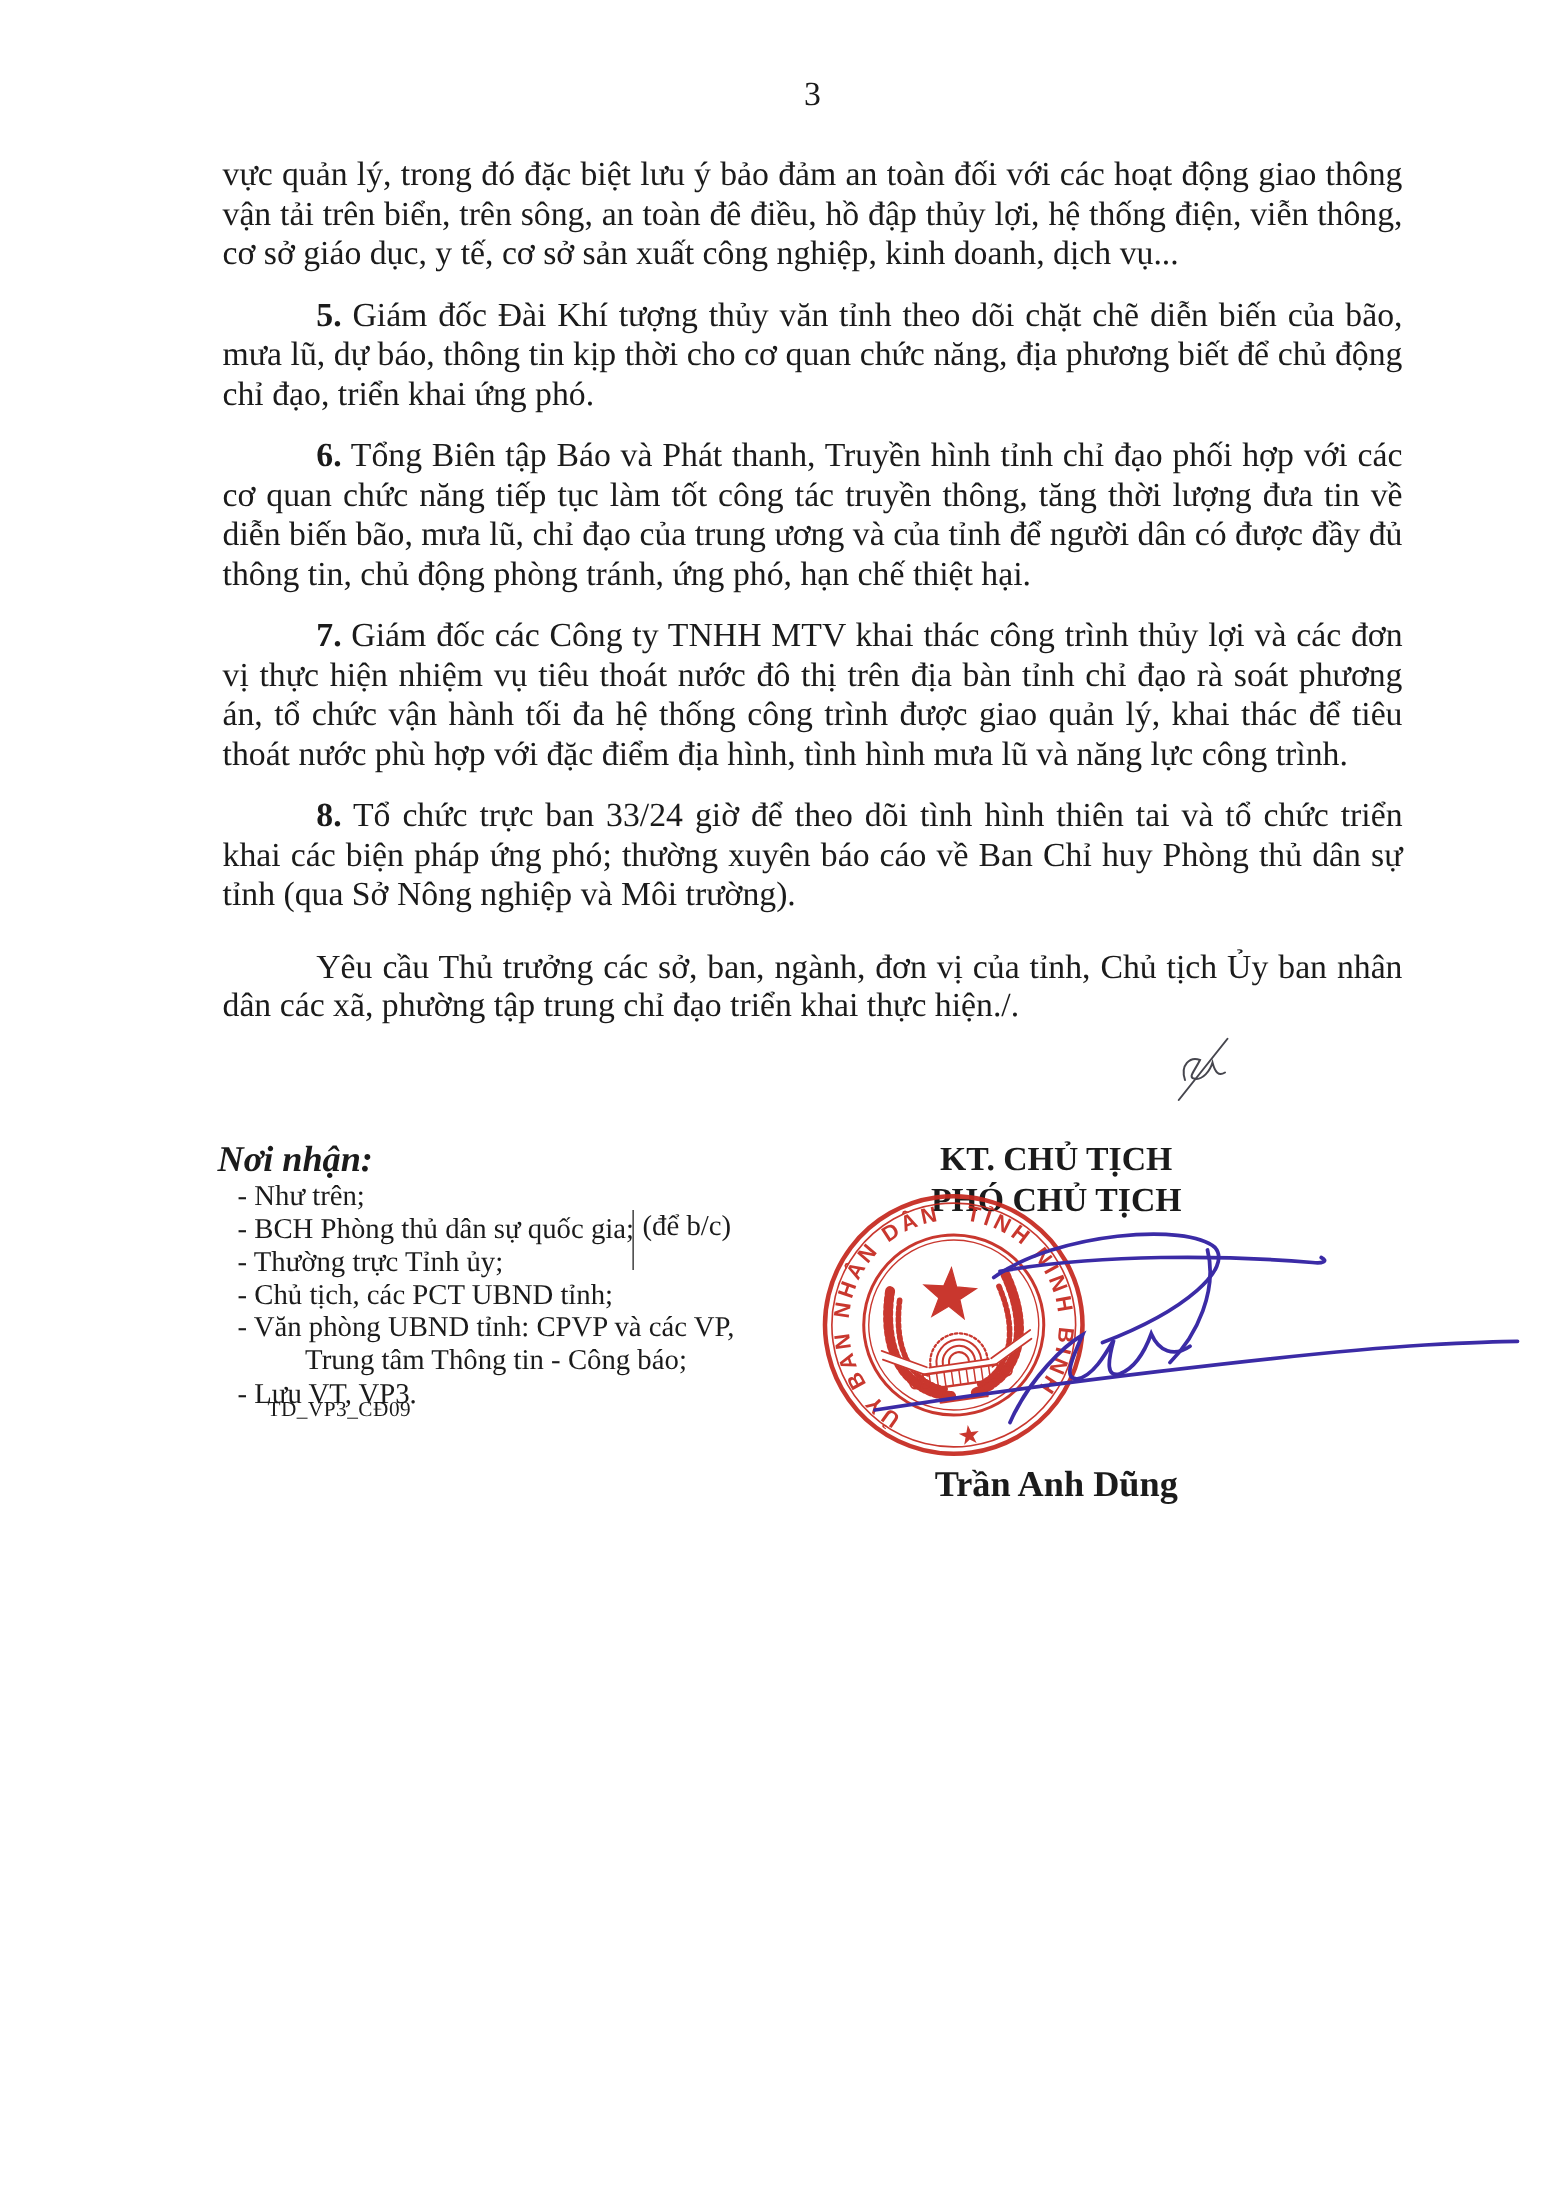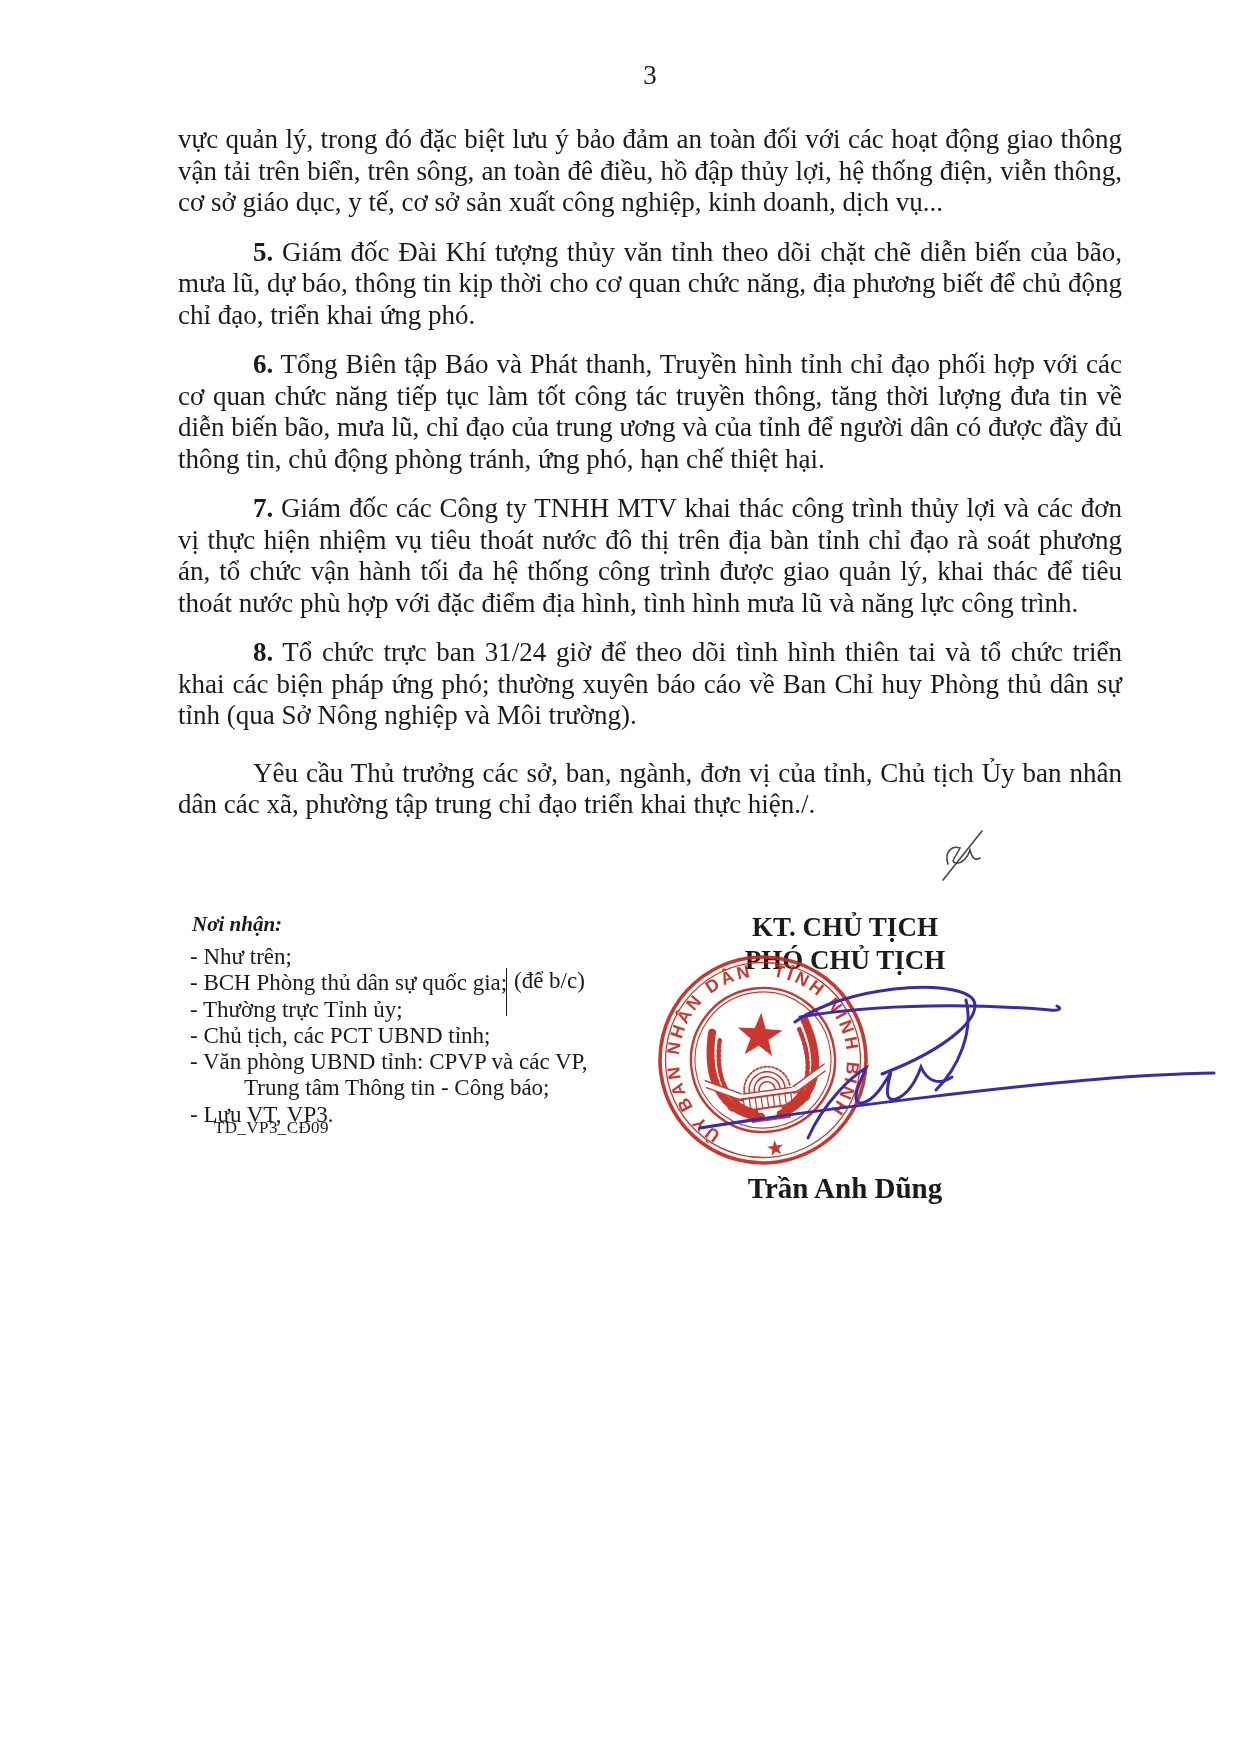--- a/index.html
+++ b/index.html
@@ -15,22 +15,22 @@
   .doc-body{
     position:absolute; left:178px; top:124px; width:944px;
     font-size:27px; line-height:31.5px; text-align:justify;
   }
   .doc-body p{margin:0 0 18px 0; text-indent:75px;}
   .doc-body p.no-indent{text-indent:0;}
   .doc-body p.closing{margin-top:26px;}
   .pnum{font-weight:bold;}
 
   .recipients-label{
-    position:absolute; left:192px; top:912px;
-    font-size:21px; font-weight:bold; font-style:italic;
+    position:absolute; left:174px; top:912px;
+    font-size:29px; font-weight:bold; font-style:italic;
   }
   .recipients-list{
     position:absolute; left:190px; top:944px;
     font-size:23px; line-height:26.3px; white-space:nowrap;
   }
   .recipients-list .cont{padding-left:16px;text-align:center;}
   .bc-note{
     position:absolute; left:506px; top:968px; height:48px;
     border-left:1.7px solid #1b1b1b;
     display:flex; padding-left:7px; font-size:23px;
@@ -58,21 +58,21 @@
 
 <div class="page">
 
   <div class="page-number">3</div>
 
   <div class="doc-body">
     <p class="para no-indent"><span>vực quản lý, trong đó đặc biệt lưu ý bảo đảm an toàn đối với các hoạt động giao thông vận tải trên biển, trên sông, an toàn đê điều, hồ đập thủy lợi, hệ thống điện, viễn thông, cơ sở giáo dục, y tế, cơ sở sản xuất công nghiệp, kinh doanh, dịch vụ...</span></p>
     <p class="para"><b class="pnum">5.</b> <span>Giám đốc Đài Khí tượng thủy văn tỉnh theo dõi chặt chẽ diễn biến của bão, mưa lũ, dự báo, thông tin kịp thời cho cơ quan chức năng, địa phương biết để chủ động chỉ đạo, triển khai ứng phó.</span></p>
     <p class="para"><b class="pnum">6.</b> <span>Tổng Biên tập Báo và Phát thanh, Truyền hình tỉnh chỉ đạo phối hợp với các cơ quan chức năng tiếp tục làm tốt công tác truyền thông, tăng thời lượng đưa tin về diễn biến bão, mưa lũ, chỉ đạo của trung ương và của tỉnh để người dân có được đầy đủ thông tin, chủ động phòng tránh, ứng phó, hạn chế thiệt hại.</span></p>
     <p class="para"><b class="pnum">7.</b> <span>Giám đốc các Công ty TNHH MTV khai thác công trình thủy lợi và các đơn vị thực hiện nhiệm vụ tiêu thoát nước đô thị trên địa bàn tỉnh chỉ đạo rà soát phương án, tổ chức vận hành tối đa hệ thống công trình được giao quản lý, khai thác để tiêu thoát nước phù hợp với đặc điểm địa hình, tình hình mưa lũ và năng lực công trình.</span></p>
-    <p class="para"><b class="pnum">8.</b> <span>Tổ chức trực ban 31/24 giờ để theo dõi tình hình thiên tai và tổ chức triển khai các biện pháp ứng phó; thường xuyên báo cáo về Ban Chỉ huy Phòng thủ dân sự tỉnh (qua Sở Nông nghiệp và Môi trường).</span></p>
+    <p class="para"><b class="pnum">8.</b> <span>Tổ chức trực ban 33/24 giờ để theo dõi tình hình thiên tai và tổ chức triển khai các biện pháp ứng phó; thường xuyên báo cáo về Ban Chỉ huy Phòng thủ dân sự tỉnh (qua Sở Nông nghiệp và Môi trường).</span></p>
     <p class="para closing"><span>Yêu cầu Thủ trưởng các sở, ban, ngành, đơn vị của tỉnh, Chủ tịch Ủy ban nhân dân các xã, phường tập trung chỉ đạo triển khai thực hiện./.</span></p>
   </div>
 
   <svg class="abs" style="left:930px; top:818px;" width="70" height="75" viewBox="0 0 70 75">
     <g fill="none" stroke="#46464e" stroke-width="1.6" stroke-linecap="round">
       <path d="M 13,62 L 52,13"></path>
       <path d="M 18,46 C 14,34 22,27 30,30 C 25,40 20,44 26,45 C 32,46 38,39 40,32 C 42,40 45,43 50,40"></path>
     </g>
   </svg>
 

